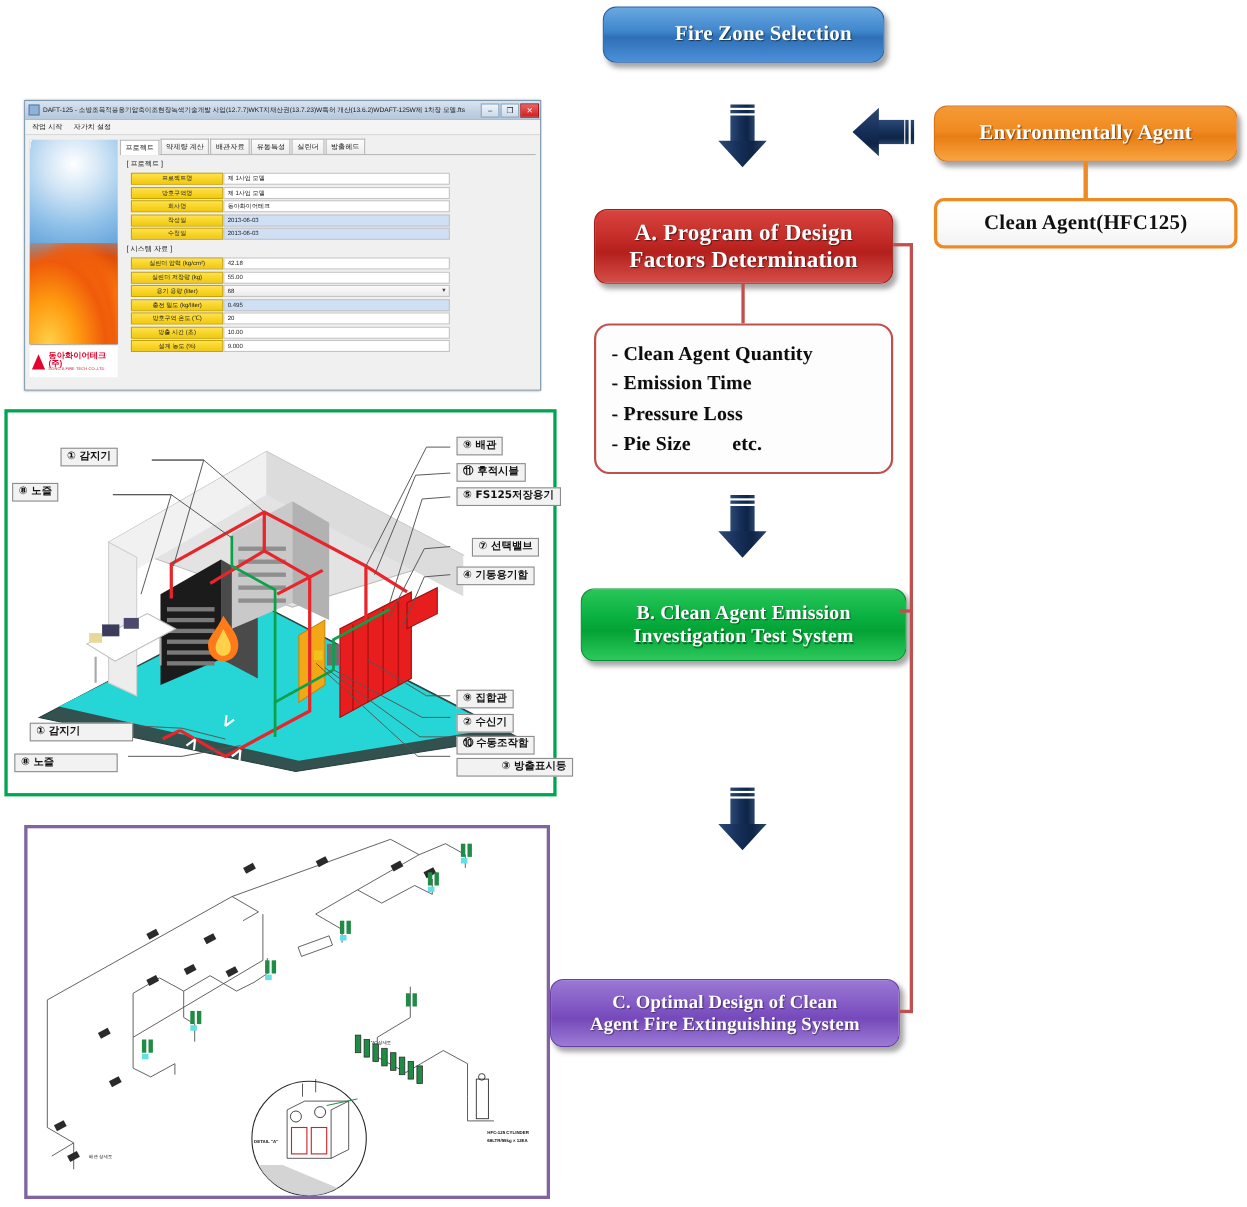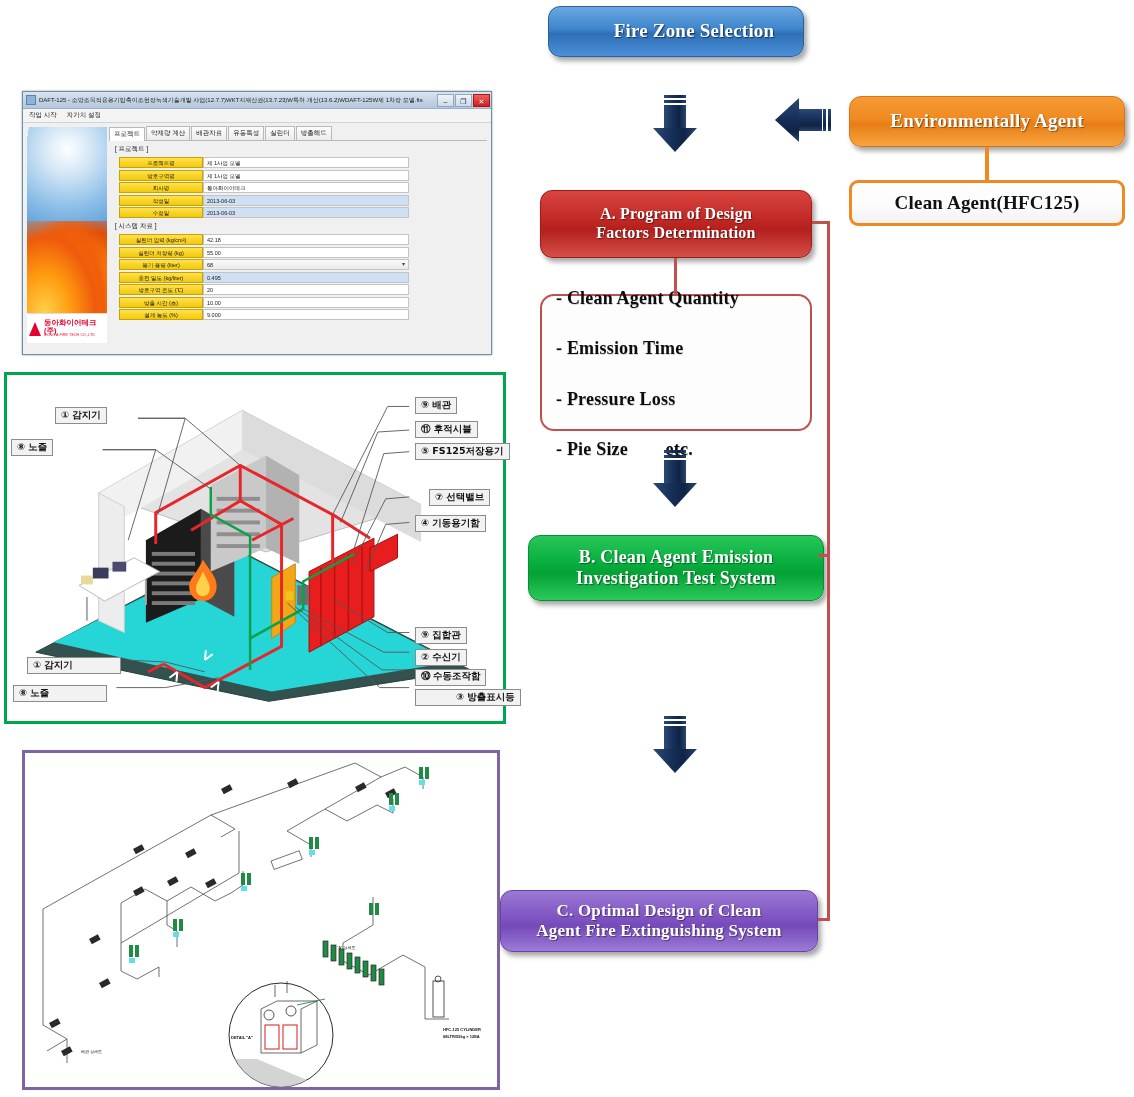--- a/index.html
+++ b/index.html
@@ -44,34 +44,34 @@
     left:849px; top:180px; width:276px; height:46px;
     background:linear-gradient(to bottom,#ffffff 0%,#fbfbfb 60%,#f2f2f2 100%);
     border:3px solid #ef8a22;
     border-radius:9px;
     color:#111111; font-size:19px;
   }
   #box-program-a {
     left:540px; top:190px; width:272px; height:68px;
     background:linear-gradient(to bottom,#d8443f 0%,#c32b27 40%,#b41f1c 58%,#d44f49 100%);
     border:1px solid #9e1b18;
-    color:#ffffff; font-size:16px;
+    color:#ffffff; font-size:21px;
     text-shadow:1px 1px 1px rgba(0,0,0,.5);
   }
   #box-factors {
     left:540px; top:294px; width:272px; height:137px;
     background:#fdfdfd;
     border:2px solid #c0504d;
     border-radius:14px;
     color:#0d0d0d; font-size:18px;
     justify-content:flex-start; text-align:left;
     padding-left:14px;
   }
   #box-factors .lines { display:flex; flex-direction:column; gap:6px; }
-  #box-factors .lines span { white-space:pre; text-shadow:.5px .5px 0 rgba(0,0,0,.15);margin-top:23px; }
+  #box-factors .lines span { white-space:pre; text-shadow:.5px .5px 0 rgba(0,0,0,.15); }
   #box-emission-b {
     left:528px; top:522px; width:296px; height:66px;
     background:linear-gradient(to bottom,#28c65a 0%,#09b03f 40%,#04a235 58%,#2cc95d 100%);
     border:1px solid #0b8c33;
     color:#ffffff; font-size:18px;
     text-shadow:1px 1px 1px rgba(0,0,0,.45);
     margin-top:13px;
   }
   #box-optimal-c {
     left:500px; top:890px; width:318px; height:62px;

